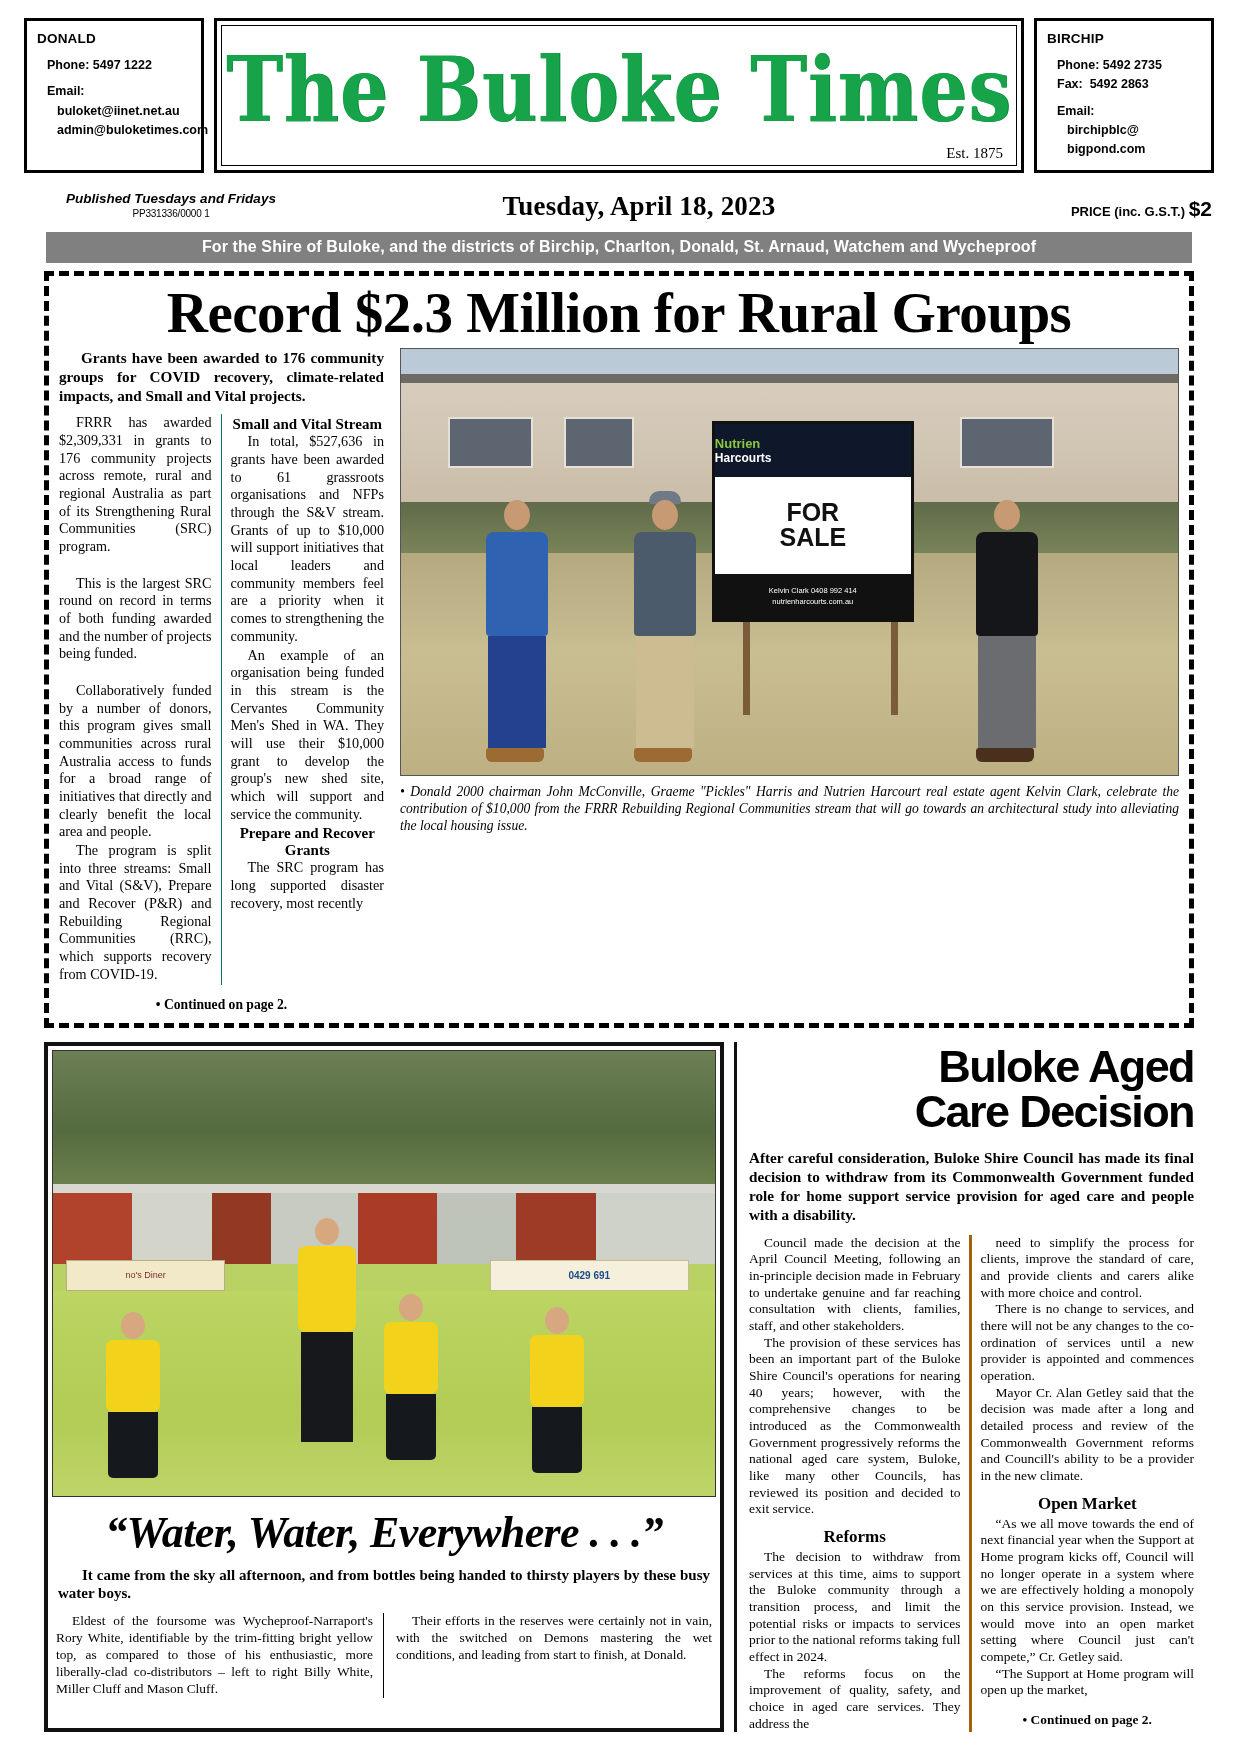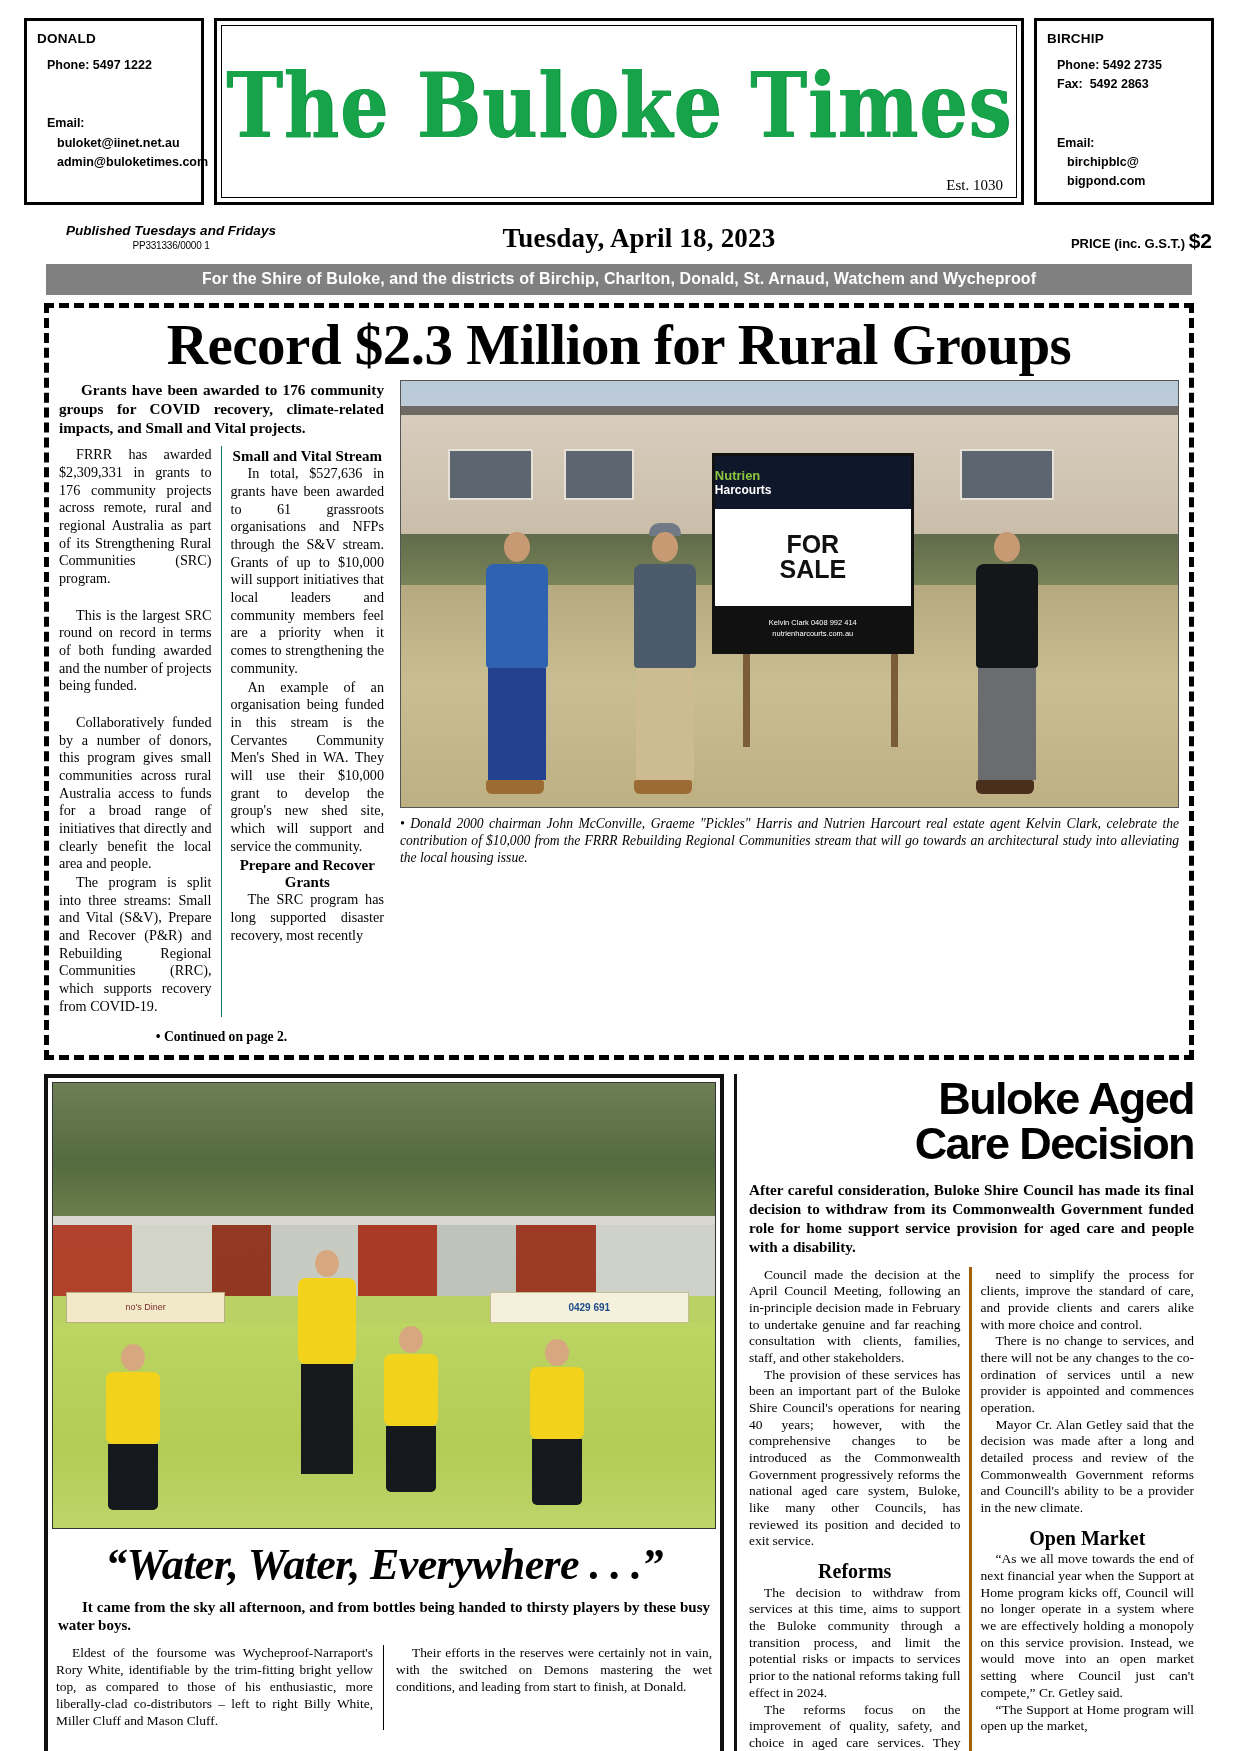--- a/index.html
+++ b/index.html
@@ -26,21 +26,21 @@
     font-family: "Liberation Sans", sans-serif;
     font-size: 12.5px;
     line-height: 1.55;
     font-weight: 600;
   }
   .contact-box .city {
     font-weight: 700; font-size: 13.5px; letter-spacing: .2px;
     margin-bottom: 6px;
   }
   .contact-line { padding-left: 10px; white-space: nowrap; }
-  .contact-line.lbl { padding-left: 10px; margin-top: 32px; }
+  .contact-line.lbl { padding-left: 10px; }
   .contact-line.ind { padding-left: 20px; }
   .contact-gap { height: 7px; }
 
   .title-box {
     flex: 1; border: 3px solid #000;
     position: relative;
     display: flex; align-items: center; justify-content: center;
     min-height: 120px;
   }
   .title-box .inner-rule {
@@ -301,21 +301,21 @@
   .aged-stand {
     font-weight: 700; font-size: 15.2px; line-height: 1.27;
     text-align: justify; text-indent: 0;
     padding: 14px 0 10px 0;
   }
   .aged-cols { display: flex; }
   .acol { width: 50%; font-size: 13.5px; line-height: 1.235; text-align: justify; }
   .acol.a { padding-right: 8px; border-right: 3px solid #a16207; }
   .acol.b { padding-left: 9px; }
   .acol p { text-indent: 15px; }
-  .acol .ahdr { text-align: center; font-weight: 700; font-size: 20px; text-indent: 0; margin: 9px 0 1px; }
+  .acol .ahdr { text-align: center; font-weight: 700; font-size: 17px; text-indent: 0; margin: 9px 0 1px; }
   .acol .cont { text-align: center; font-weight: 700; text-indent: 0; margin-top: 13px; font-size: 13.4px; }
 </style>
 </head>
 <body>
 
 <div class="masthead">
 
   <div class="contact-box">
     <div class="city">DONALD</div>
     <div class="contact-line">
@@ -324,21 +324,21 @@
     </div>
     <div class="contact-gap"></div>
     <div class="contact-line lbl">Email:</div>
     <div class="contact-line ind">buloket@iinet.net.au</div>
     <div class="contact-line ind">admin@buloketimes.com</div>
   </div>
 
   <div class="title-box">
     <div class="inner-rule"></div>
     <div class="paper-title">The Buloke Times</div>
-    <div class="est">Est. 1030</div>
+    <div class="est">Est. 1875</div>
   </div>
 
   <div class="contact-box">
     <div class="city">BIRCHIP</div>
     <div class="contact-line">
       <span>Phone:</span>
       <span>5492 2735</span>
     </div>
     <div class="contact-line">
       <span>Fax:</span>

